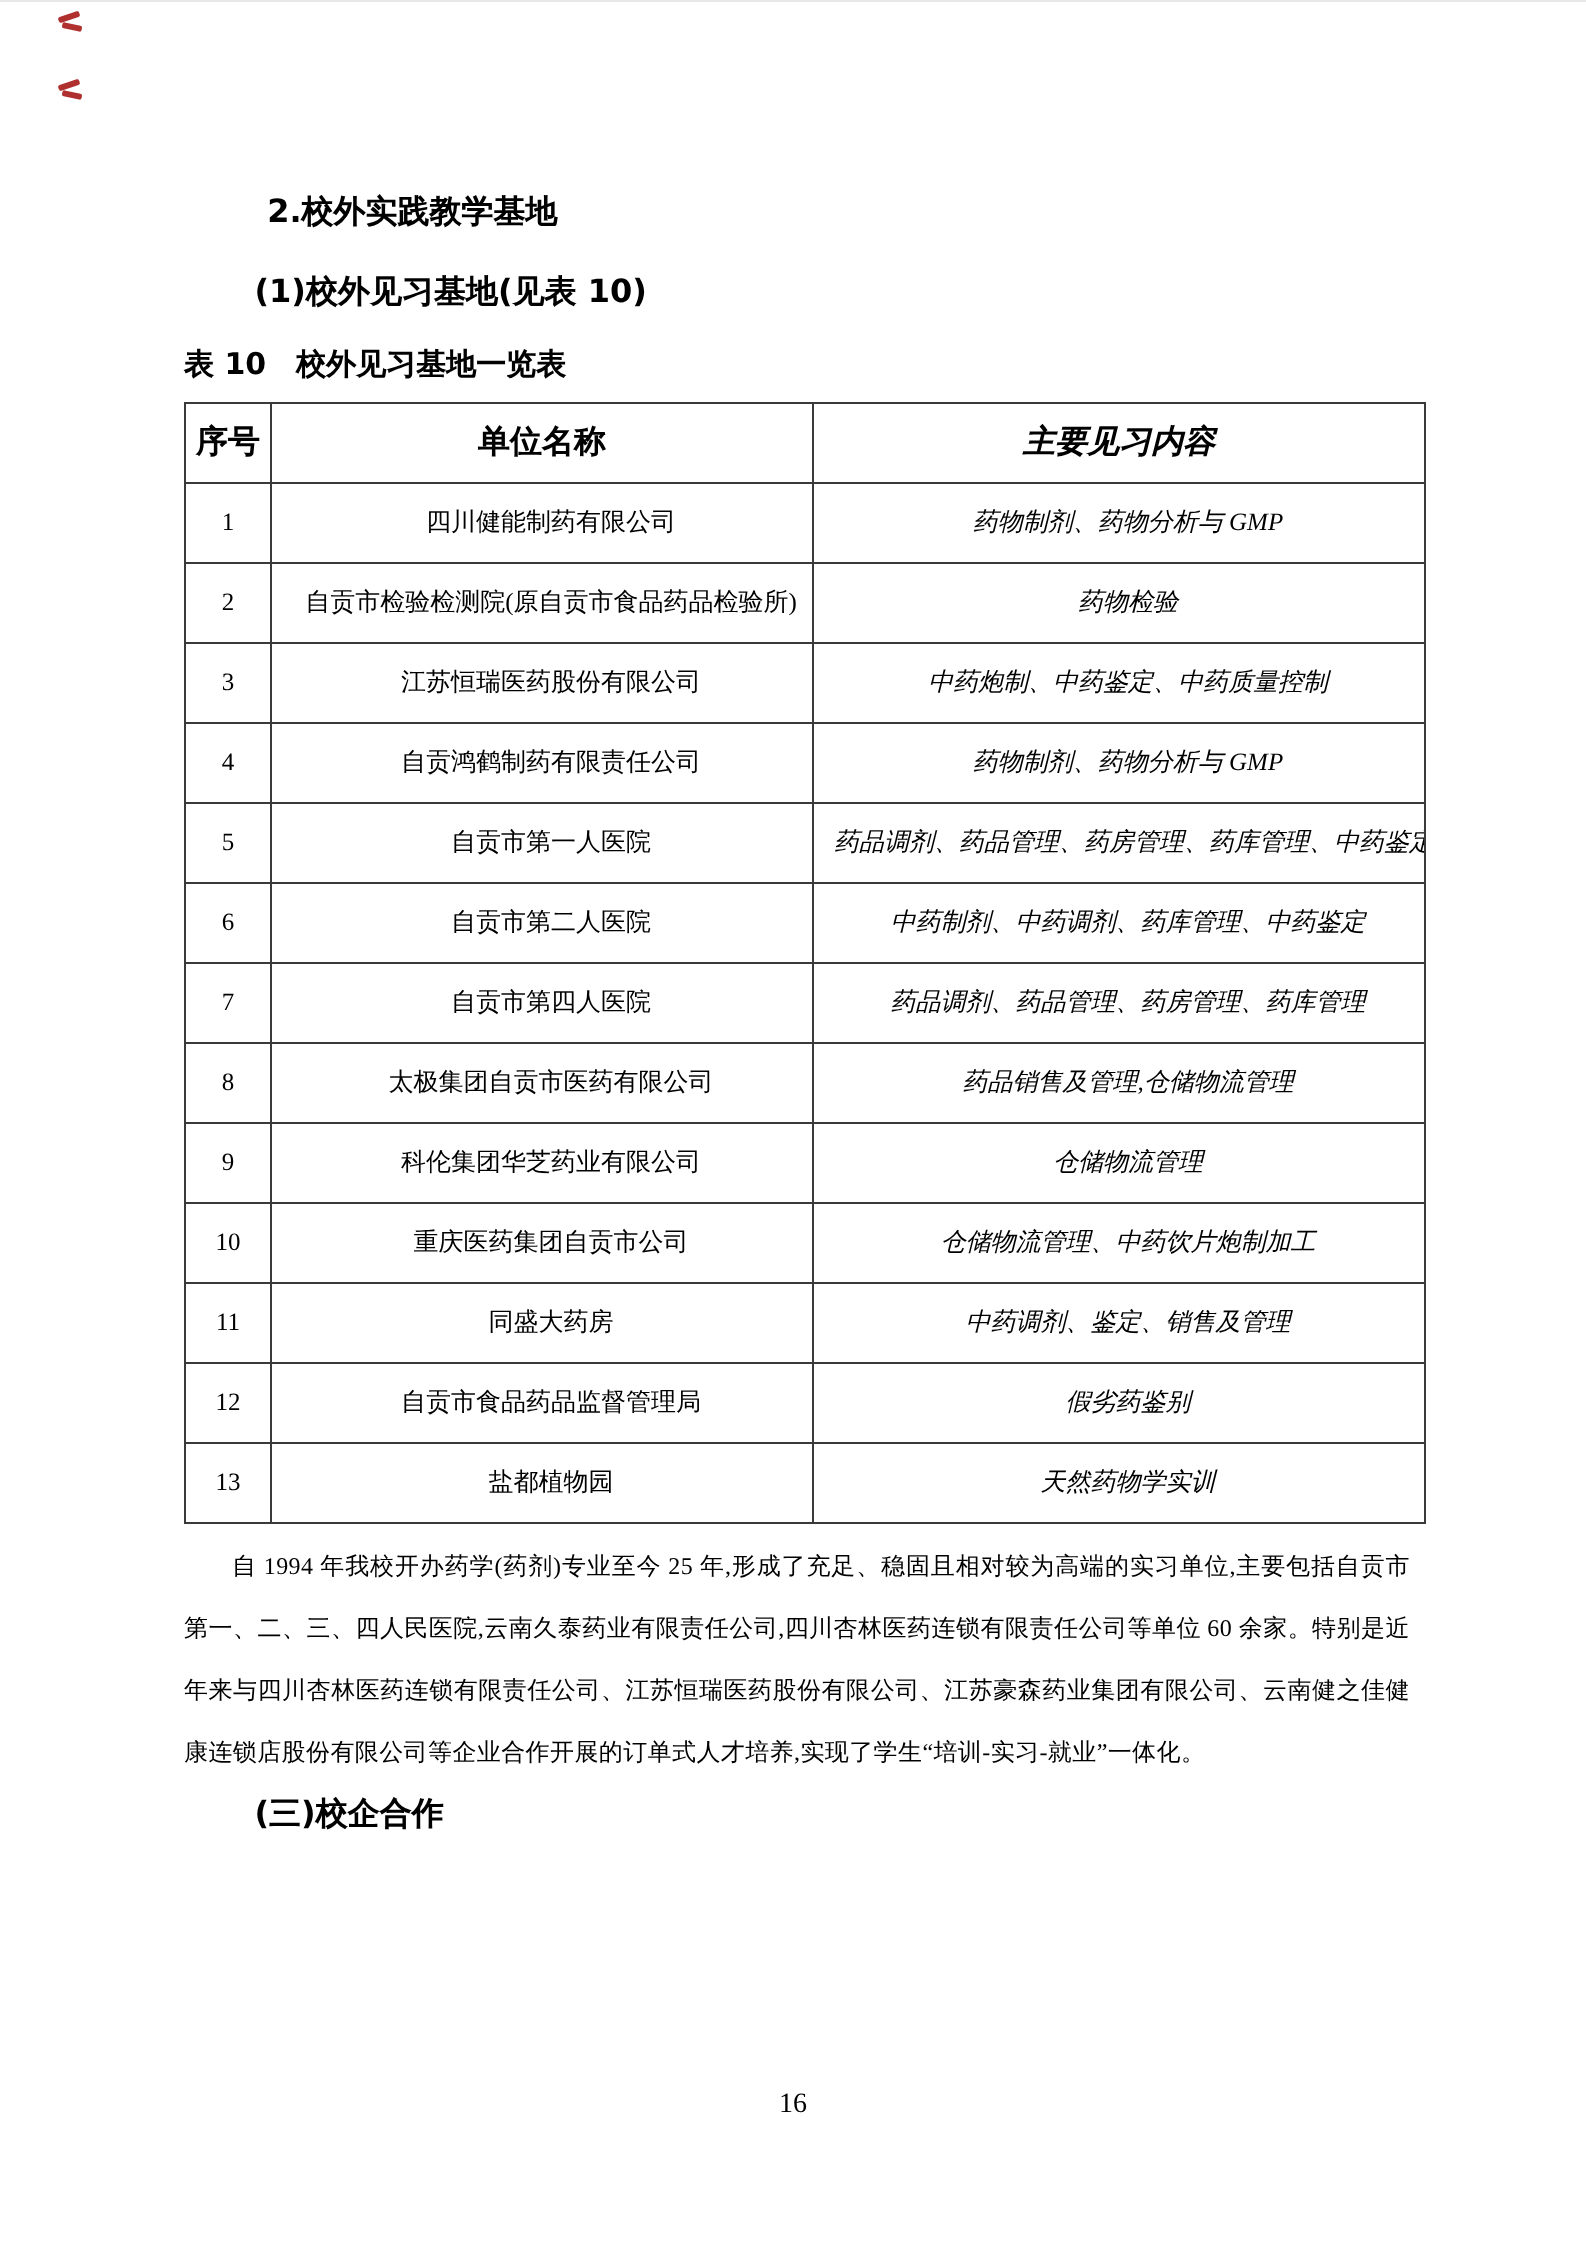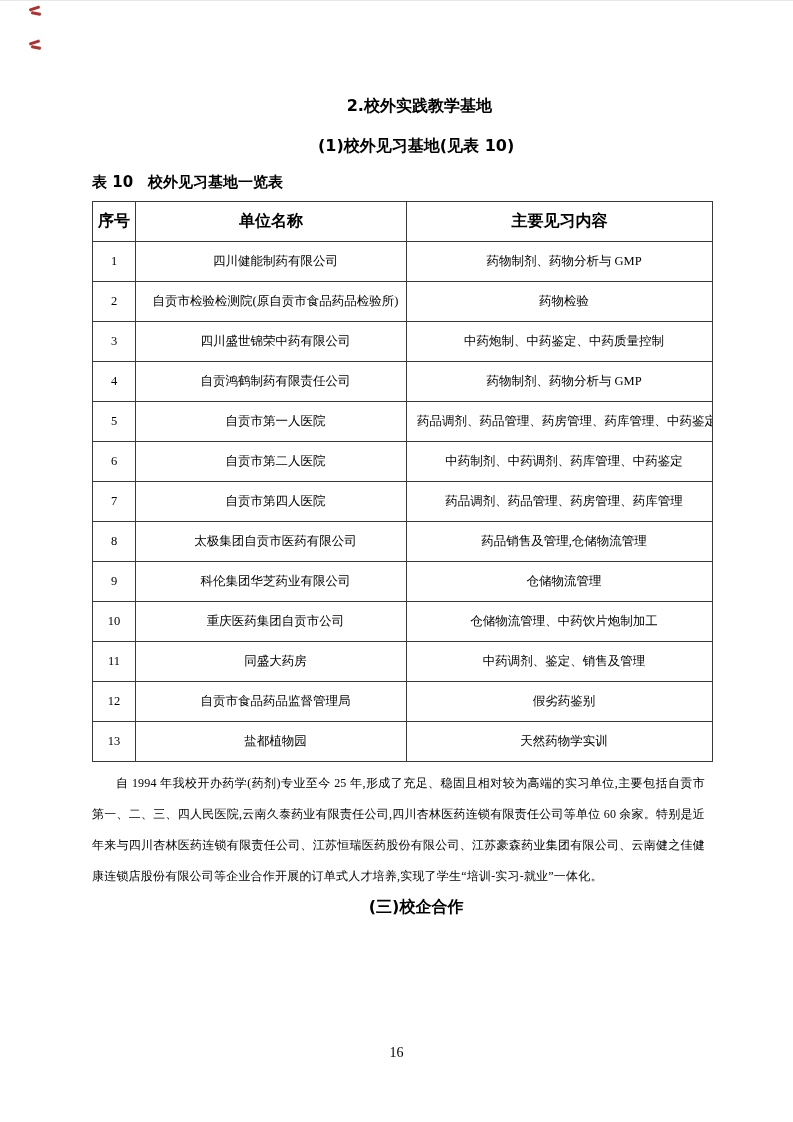--- a/index.html
+++ b/index.html
@@ -18,21 +18,20 @@
     position: absolute;
     left: 92px;
     top: 0;
     width: 613px;
   }
   .hd {
     font-family: "DejaVu Sans", "Liberation Sans", sans-serif;
     font-weight: 700;
     font-size: 16px;
     line-height: 22px;
-    text-align: center;
   }
   .hd-section { padding-top: 94px; text-indent: 2.6em; }
   .hd-sub { margin-top: 18px; text-indent: 2.2em; }
   .table-caption {
     margin-top: 14px;
     text-align: left;
     font-family: "DejaVu Sans", "Liberation Sans", sans-serif;
     font-weight: 700;
     font-size: 15px;
     line-height: 22px;
@@ -45,21 +44,21 @@
     table-layout: fixed;
   }
   table.base-table th, table.base-table td {
     border: 1px solid #3a3a3a;
     height: 37px;
     overflow: hidden;
     white-space: nowrap;
   }
   th.col-idx, td.c-idx { width: 40px; text-align: center; }
   th.col-name, td.c-name { width: 268px; }
-  th.col-content, td.c-content { width: 303px; }
+  th.col-content, td.c-content { width: 303px; font-style: italic; }
   table.base-table th {
     font-family: "DejaVu Sans", "Liberation Sans", sans-serif;
     font-weight: 700;
     font-size: 16px;
     text-align: center;
     border-bottom-width: 1.5px;
   }
   table.base-table td {
     font-size: 12.5px;
     font-weight: 400;
@@ -134,21 +133,21 @@
             <td class="c-name">四川健能制药有限公司</td>
             <td class="c-content">药物制剂、药物分析与 GMP</td>
           </tr>
           <tr>
             <td class="c-idx">2</td>
             <td class="c-name">自贡市检验检测院(原自贡市食品药品检验所)</td>
             <td class="c-content">药物检验</td>
           </tr>
           <tr>
             <td class="c-idx">3</td>
-            <td class="c-name">四川盛世锦荣中药有限公司</td>
+            <td class="c-name">江苏恒瑞医药股份有限公司</td>
             <td class="c-content">中药炮制、中药鉴定、中药质量控制</td>
           </tr>
           <tr>
             <td class="c-idx">4</td>
             <td class="c-name">自贡鸿鹤制药有限责任公司</td>
             <td class="c-content">药物制剂、药物分析与 GMP</td>
           </tr>
           <tr>
             <td class="c-idx">5</td>
             <td class="c-name">自贡市第一人医院</td>

